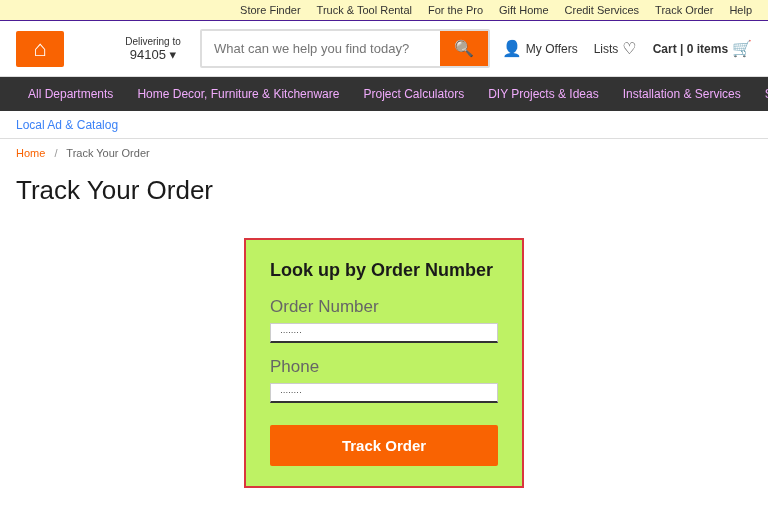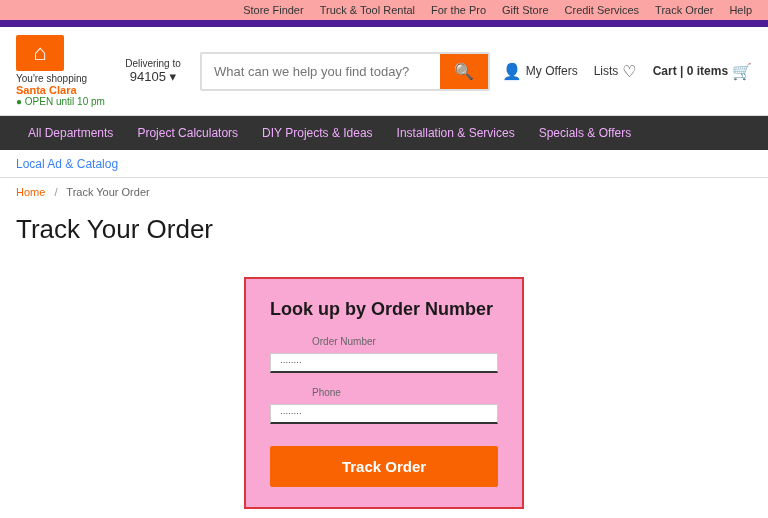--- a/index.html
+++ b/index.html
@@ -1,21 +1,21 @@
 <!DOCTYPE html>
 <html><head>
   <meta charset="utf-8">
   <style>
     * { margin: 0; padding: 0; box-sizing: border-box; }
     body { font-family: Arial, sans-serif; font-size: 13px; color: #333; background: #fff; width: 768px; }
 
     
     .utility-bar {
-      background: #fca5a5;
-      border-bottom: 7px solid #4c1d95;
+      background: #fef9c3;
+      border-bottom: 1px solid #4c1d95;
       padding: 4px 16px;
       display: flex;
       justify-content: flex-end;
       gap: 16px;
       font-size: 11px;
       color: #333;
     }
     .utility-bar a { color: #333; text-decoration: none; }
 
     
@@ -173,37 +173,36 @@
       display: flex;
       flex-direction: column;
       align-items: center;
     }
 
     
     .lookup-form {
       border: 2px solid #d9363e;
       padding: 20px 24px;
       width: 280px;
-      background: #f9a8d4;
+      background: #bef264;
     }
     .lookup-title {
       font-size: 18px;
       font-weight: bold;
       margin-bottom: 16px;
       color: #1a1a1a;
     }
     .form-group {
       margin-bottom: 14px;
     }
     .form-label {
-      font-size: 10px;
+      font-size: 17px;
       color: #666;
       margin-bottom: 4px;
       display: block;
-      margin-left: 42px;
     }
     .form-input {
       width: 100%;
       border: 1px solid #ccc;
       border-bottom: 2px solid #333;
       padding: 8px 10px;
       font-size: 13px;
       outline: none;
     }
 
@@ -220,39 +219,31 @@
       border-radius: 2px;
     }
   </style>
 </head>
 <body>
 
 <div class="utility-bar">
   <a>Store Finder</a>
   <a>Truck &amp; Tool Rental</a>
   <a>For the Pro</a>
-  <a>Gift Store</a>
+  <a>Gift Home</a>
   <a>Credit Services</a>
   <a>Track Order</a>
   <a>Help</a>
 </div>
 
 <div class="main-header">
 
   <div class="logo-area">
     <div class="logo-box">
       <span class="logo-house">⌂</span>
-    </div>
-    <div class="shopping-info">
-      <div>You're shopping</div>
-      <div class="store-name">Santa Clara</div>
-      <div class="open-status">
-        <span style="color:#2d8a2d;">●</span>
-        <span>OPEN until 10 pm</span>
-      </div>
     </div>
   </div>
 
   <div class="delivery-info">
     <div>Delivering to</div>
     <div class="zip">
       <span>94105</span> ▾
     </div>
   </div>
 
@@ -274,20 +265,21 @@
     </div>
     <div class="header-action-item">
       <span class="cart-text">Cart | 0 items</span>
       <span class="icon">🛒</span>
     </div>
   </div>
 </div>
 
 <nav class="nav-bar">
   <a>All Departments</a>
+  <a>Home Decor, Furniture &amp; Kitchenware</a>
   <a>Project Calculators</a>
   <a>DIY Projects &amp; Ideas</a>
   <a>Installation &amp; Services</a>
   <a>Specials &amp; Offers</a>
 </nav>
 
 <div class="secondary-nav">
   <a>Local Ad &amp; Catalog</a>
 </div>
 

